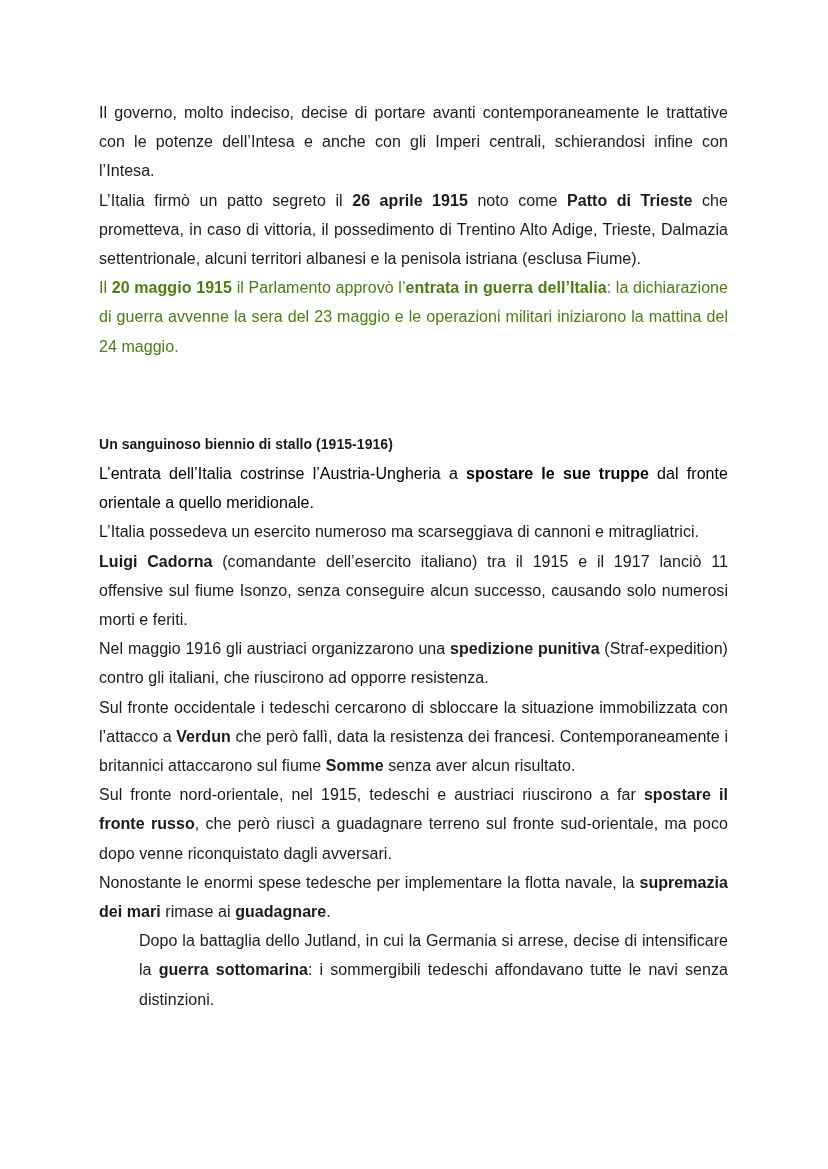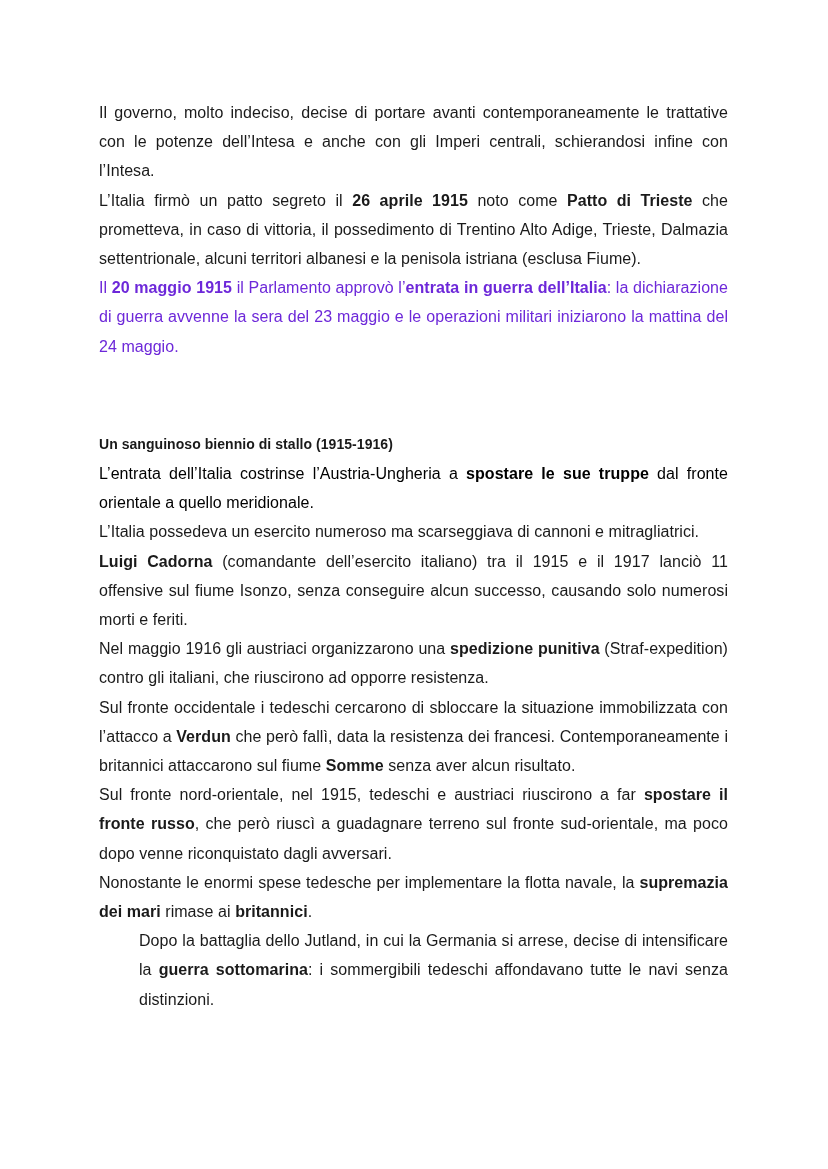--- a/index.html
+++ b/index.html
@@ -57,31 +57,31 @@
 </style>
 </head>
 <body>
 
 <div class="page" style="background: rgb(255, 255, 255);">
   <div class="text-column">
 
     <div class="block">
       <p class="para" style="color: rgb(26, 26, 26);">Il governo, molto indeciso, decise di portare avanti contemporaneamente le trattative con le potenze dell’Intesa e anche con gli Imperi centrali, schierandosi infine con l’Intesa.</p>
       <p class="para" style="color: rgb(26, 26, 26);">L’Italia firmò un patto segreto il <b>26 aprile 1915</b> noto come <b>Patto di Trieste</b> che prometteva, in caso di vittoria, il possedimento di Trentino Alto Adige, Trieste, Dalmazia settentrionale, alcuni territori albanesi e la penisola istriana (esclusa Fiume).</p>
-      <p class="para" style="color: #6d28d9;">Il <b>20 maggio 1915</b> il Parlamento approvò l’<b>entrata in guerra dell’Italia</b>: la dichiarazione di guerra avvenne la sera del 23 maggio e le operazioni militari iniziarono la mattina del 24 maggio.</p>
+      <p class="para" style="color: #4d7c0f;">Il <b>20 maggio 1915</b> il Parlamento approvò l’<b>entrata in guerra dell’Italia</b>: la dichiarazione di guerra avvenne la sera del 23 maggio e le operazioni militari iniziarono la mattina del 24 maggio.</p>
     </div>
 
     <div class="block-gap"></div>
 
     <div class="block">
       <h2 class="section-heading" style="color: rgb(26, 26, 26);">Un sanguinoso biennio di stallo (1915-1916)</h2>
       <p class="para" style="color: #000000;">L’entrata dell’Italia costrinse l’Austria-Ungheria a <b>spostare le sue truppe</b> dal fronte orientale a quello meridionale.</p>
       <p class="para" style="color: rgb(26, 26, 26);">L’Italia possedeva un esercito numeroso ma scarseggiava di cannoni e mitragliatrici.</p>
       <p class="para" style="color: rgb(26, 26, 26);"><b>Luigi Cadorna</b> (comandante dell’esercito italiano) tra il 1915 e il 1917 lanciò 11 offensive sul fiume Isonzo, senza conseguire alcun successo, causando solo numerosi morti e feriti.</p>
       <p class="para" style="color: rgb(26, 26, 26);">Nel maggio 1916 gli austriaci organizzarono una <b>spedizione punitiva</b> (Straf-expedition) contro gli italiani, che riuscirono ad opporre resistenza.</p>
       <p class="para" style="color: rgb(26, 26, 26);">Sul fronte occidentale i tedeschi cercarono di sbloccare la situazione immobilizzata con l’attacco a <b>Verdun</b> che però fallì, data la resistenza dei francesi. Contemporaneamente i britannici attaccarono sul fiume <b>Somme</b> senza aver alcun risultato.</p>
       <p class="para" style="color: rgb(26, 26, 26);">Sul fronte nord-orientale, nel 1915, tedeschi e austriaci riuscirono a far <b>spostare il fronte russo</b>, che però riuscì a guadagnare terreno sul fronte sud-orientale, ma poco dopo venne riconquistato dagli avversari.</p>
-      <p class="para" style="color: rgb(26, 26, 26);">Nonostante le enormi spese tedesche per implementare la flotta navale, la <b>supremazia dei mari</b> rimase ai <b>britannici</b>.</p>
+      <p class="para" style="color: rgb(26, 26, 26);">Nonostante le enormi spese tedesche per implementare la flotta navale, la <b>supremazia dei mari</b> rimase ai <b>guadagnare</b>.</p>
       <p class="para" style="color: rgb(26, 26, 26); margin-left: 40px;">Dopo la battaglia dello Jutland, in cui la Germania si arrese, decise di intensificare la <b>guerra sottomarina</b>: i sommergibili tedeschi affondavano tutte le navi senza distinzioni.</p>
     </div>
 
   </div>
 </div>
 
 </body></html>

